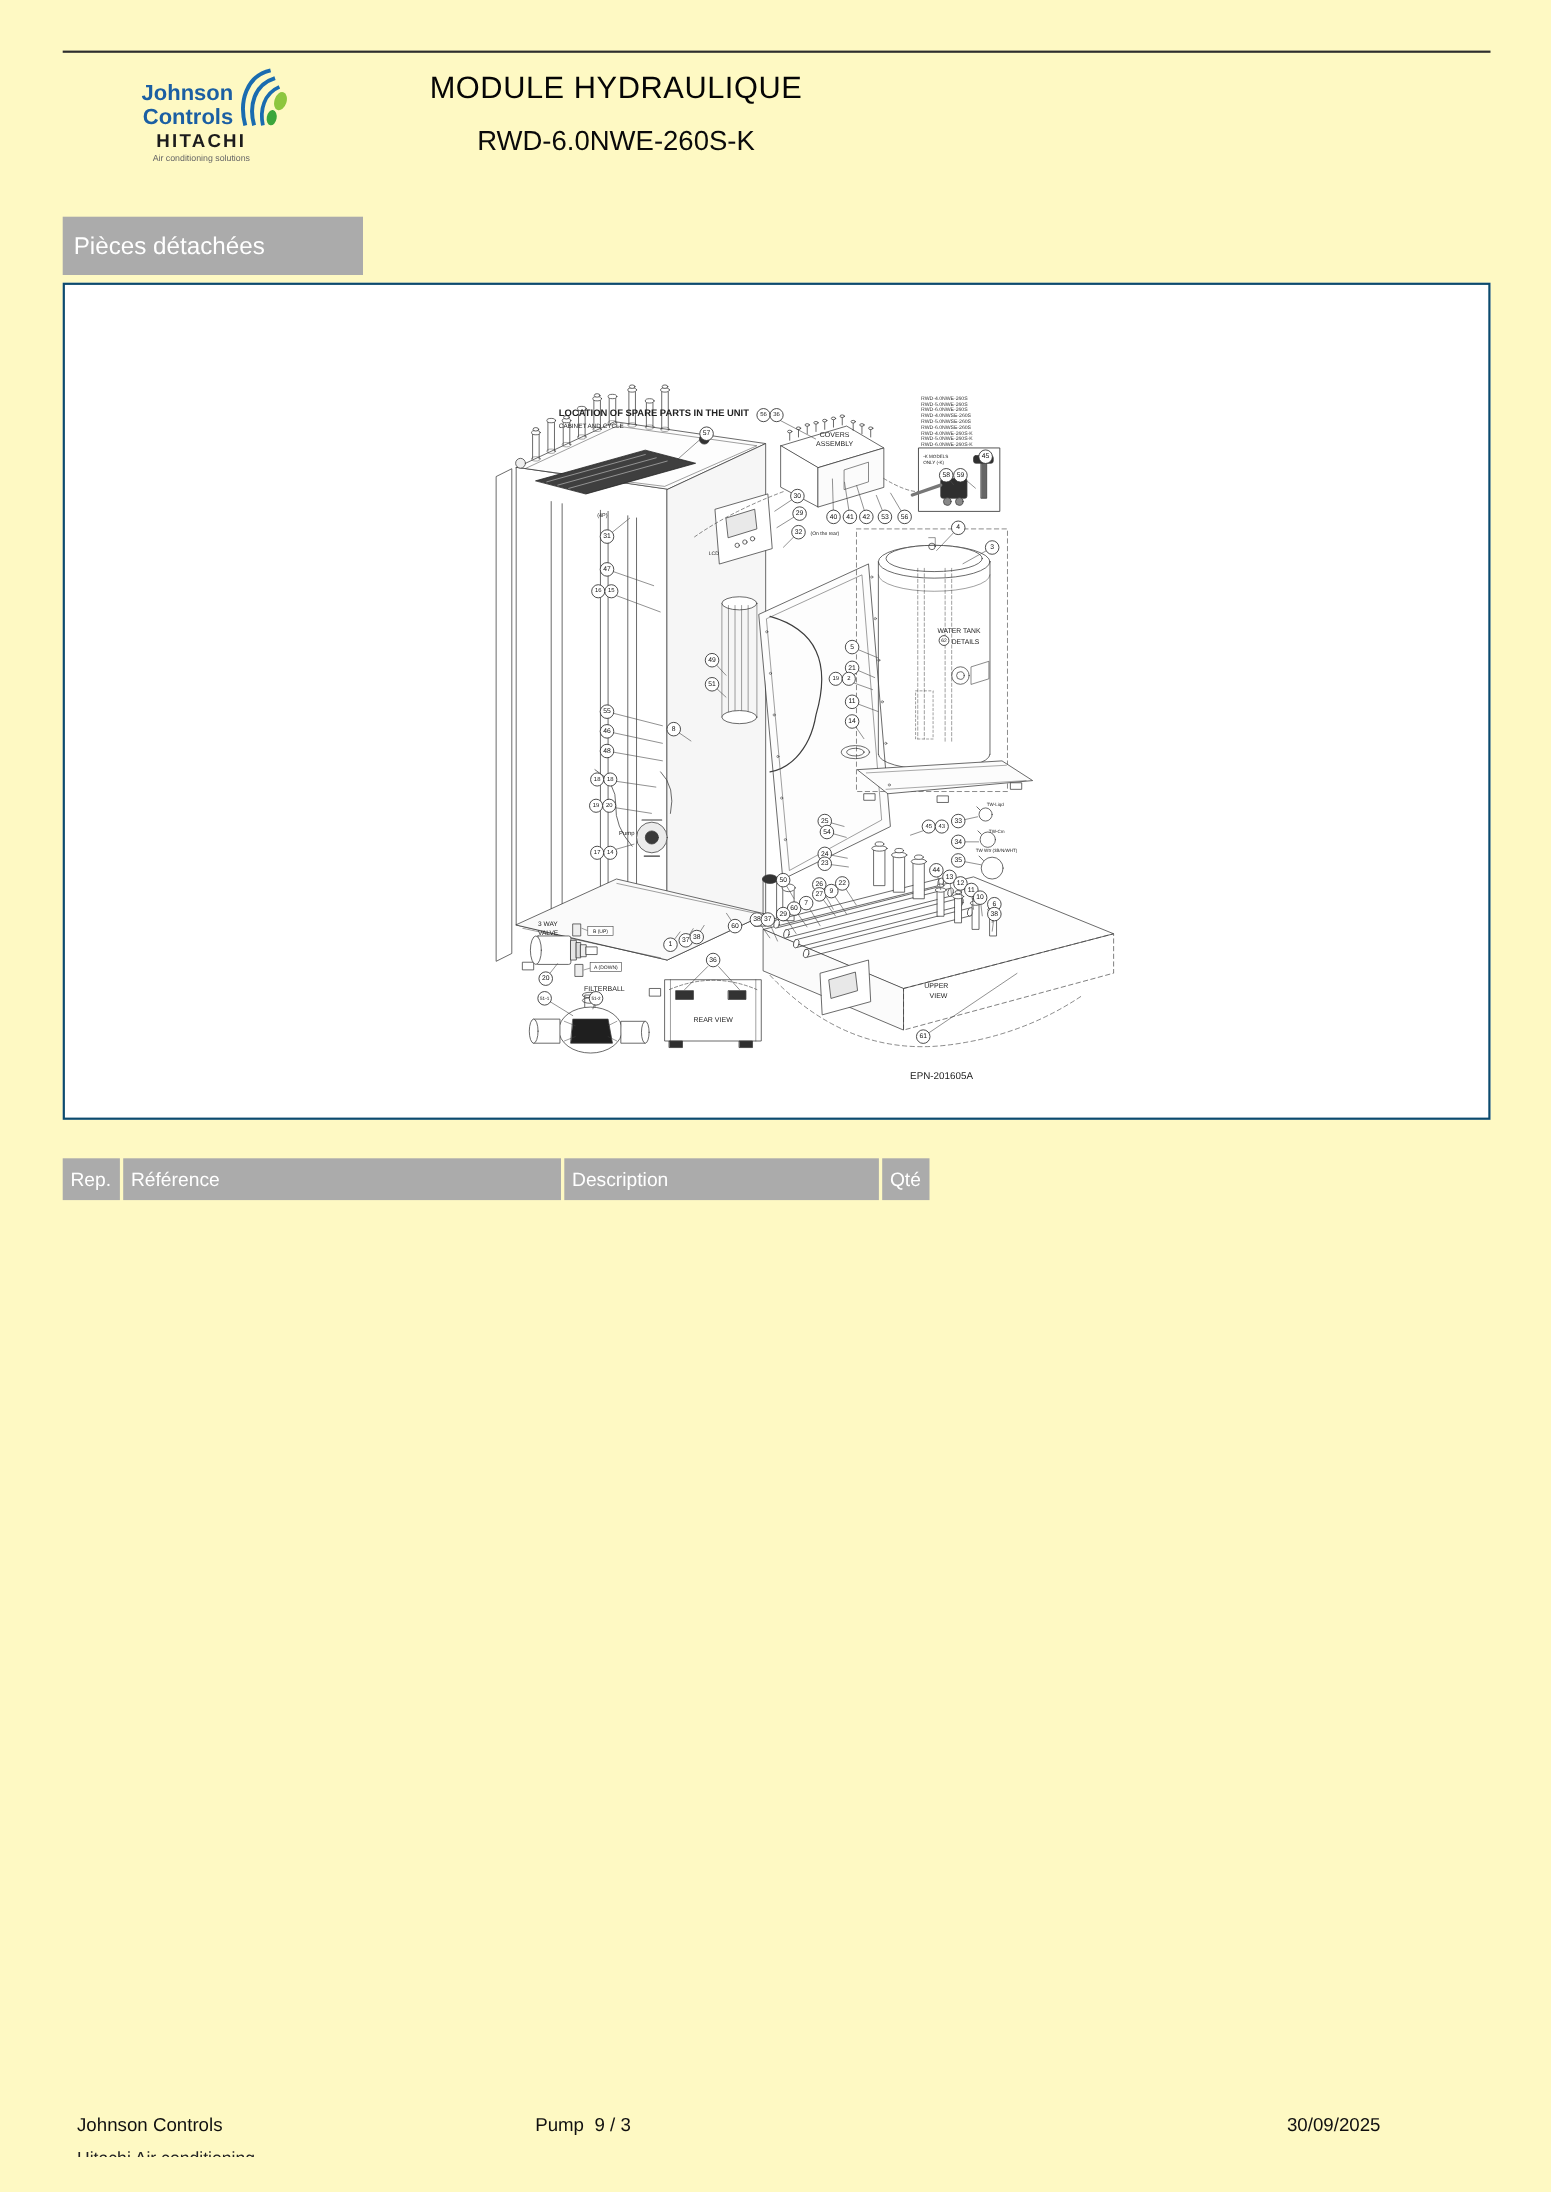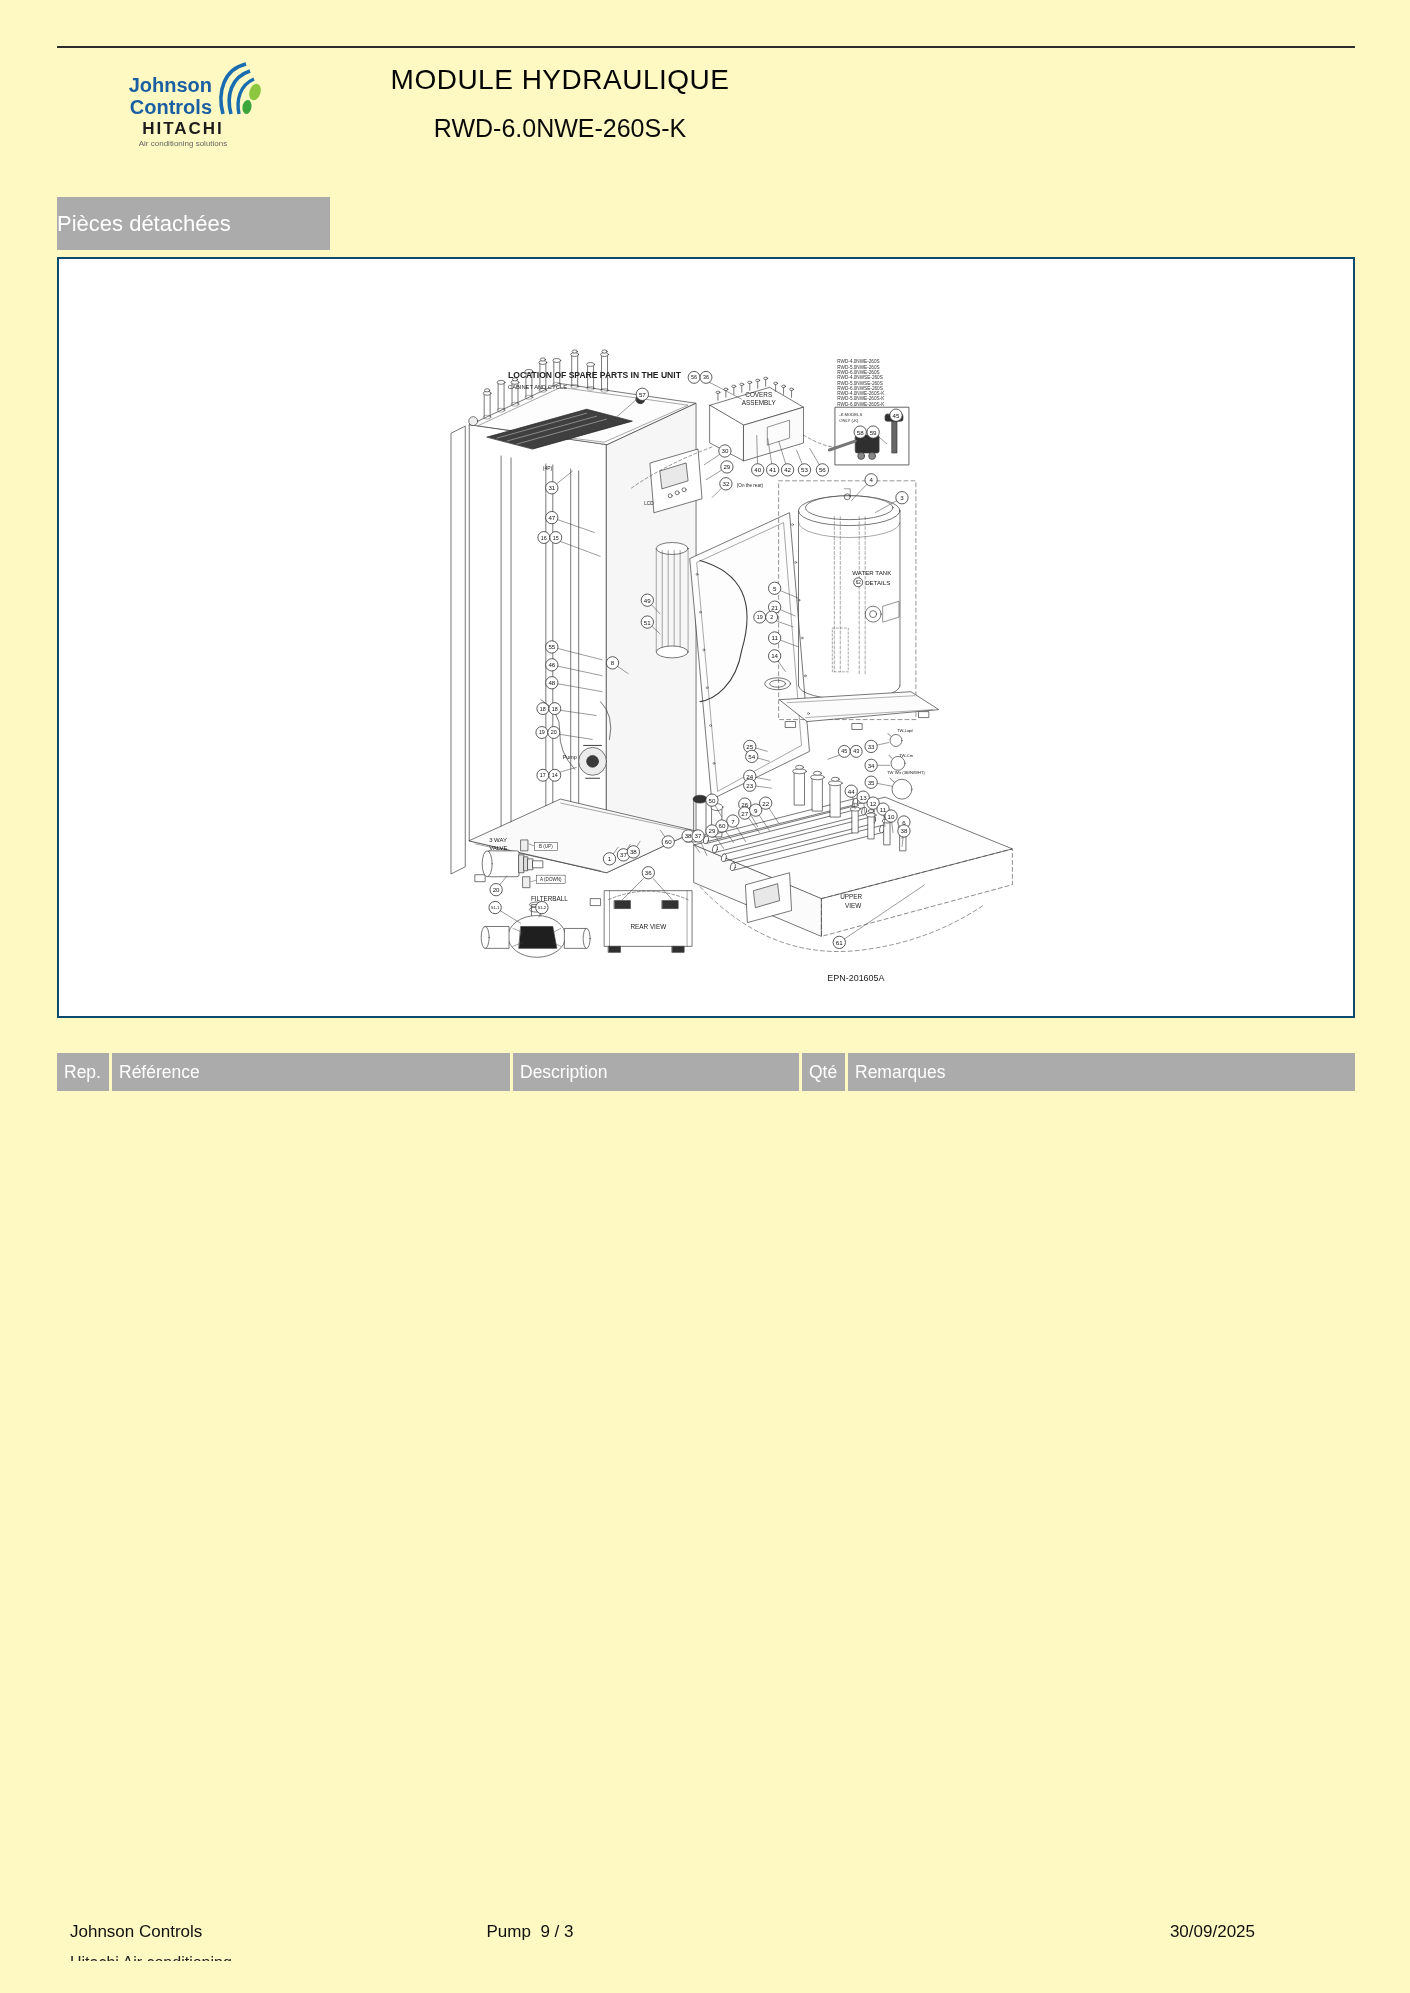--- a/index.html
+++ b/index.html
@@ -13,21 +13,21 @@
          font-size:20px;font-weight:700;color:#1b5fa3;}
   .swirl{left:216px;top:60px;}
   .hitachi{left:108px;top:119px;width:150px;text-align:center;font-size:17px;
            font-weight:700;letter-spacing:2px;color:#1c1c1c;}
   .tagline{left:108px;top:139px;width:150px;text-align:center;font-size:8px;color:#666;}
   .title{left:300px;top:64px;width:520px;text-align:center;font-size:28px;color:#050505;letter-spacing:.5px;}
   .subtitle{left:300px;top:114px;width:520px;text-align:center;font-size:25px;color:#0a0a0a;}
 
   
   .bar{left:57px;top:197px;width:1298px;height:53px;display:flex;}
-  .bar .cell{background:#ababab;color:#fff;font-size:22px;line-height:53px;box-sizing:border-box;}
+  .bar .cell{background:#ababab;color:#fff;font-size:22px;line-height:53px;padding-left:10px;box-sizing:border-box;}
   .bar .c1{width:273px;margin-right:4px;}
   .bar .c2{flex:1;font-style:italic;}
 
   
   .diagbox{left:57px;top:257px;width:1294px;height:757px;border:2px solid #0c4a6e;background:#fff;}
   .diagbox svg{width:100%;height:100%;display:block;}
 
   
   .thead{left:57px;top:1053px;width:1298px;height:38px;display:flex;}
   .thead .cell{background:#ababab;color:#fff;font-size:17.5px;line-height:38px;
@@ -681,21 +681,20 @@
           <text x="542" y="469" font-size="5" fill="#222" text-anchor="start" font-weight="400" font-family="&quot;Liberation Sans&quot;, sans-serif">(4P)</text>
         </g>
     </svg>
   </div>
 
   <div class="abs thead" id="thead">
       <div class="cell" style="width: 52px;">Rep.</div>
       <div class="cell" style="width: 398px;">Référence</div>
       <div class="cell" style="width: 286px;">Description</div>
       <div class="cell" style="width: 43px;">Qté</div>
-      <div class="cell" style="width: 507px; flex: 1 1 0%;">Remarques</div>
     </div>
 
   <div class="abs f-company">Johnson Controls</div>
   <div class="abs f-trunc">Hitachi Air conditioning</div>
   <div class="abs f-page">
     <span>Pump</span>&nbsp;&nbsp;<span>9 / 3</span>
   </div>
   <div class="abs f-date">30/09/2025</div>
 </div>
 

